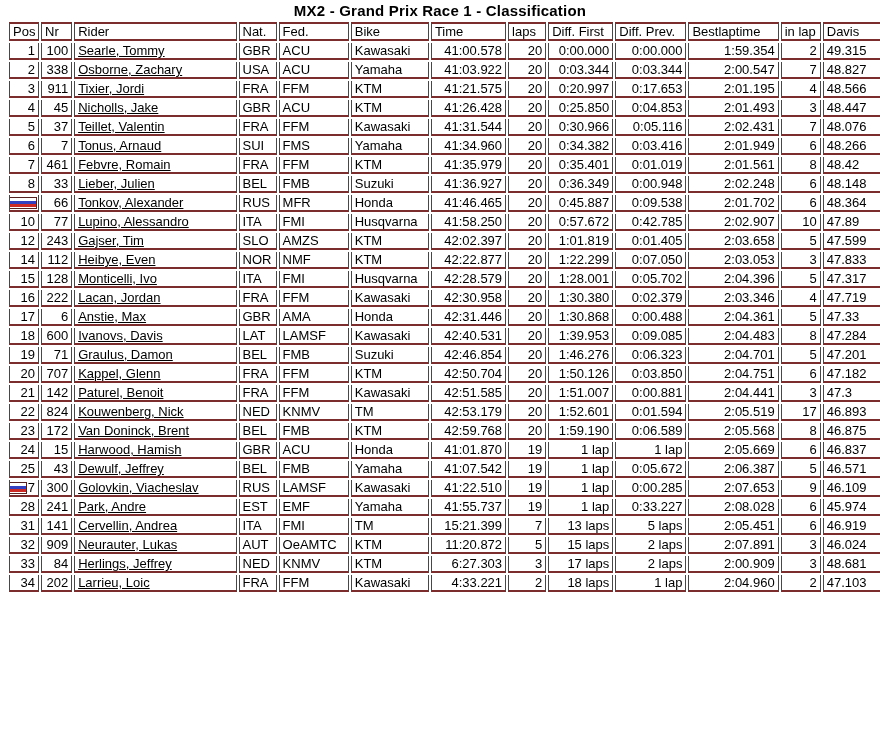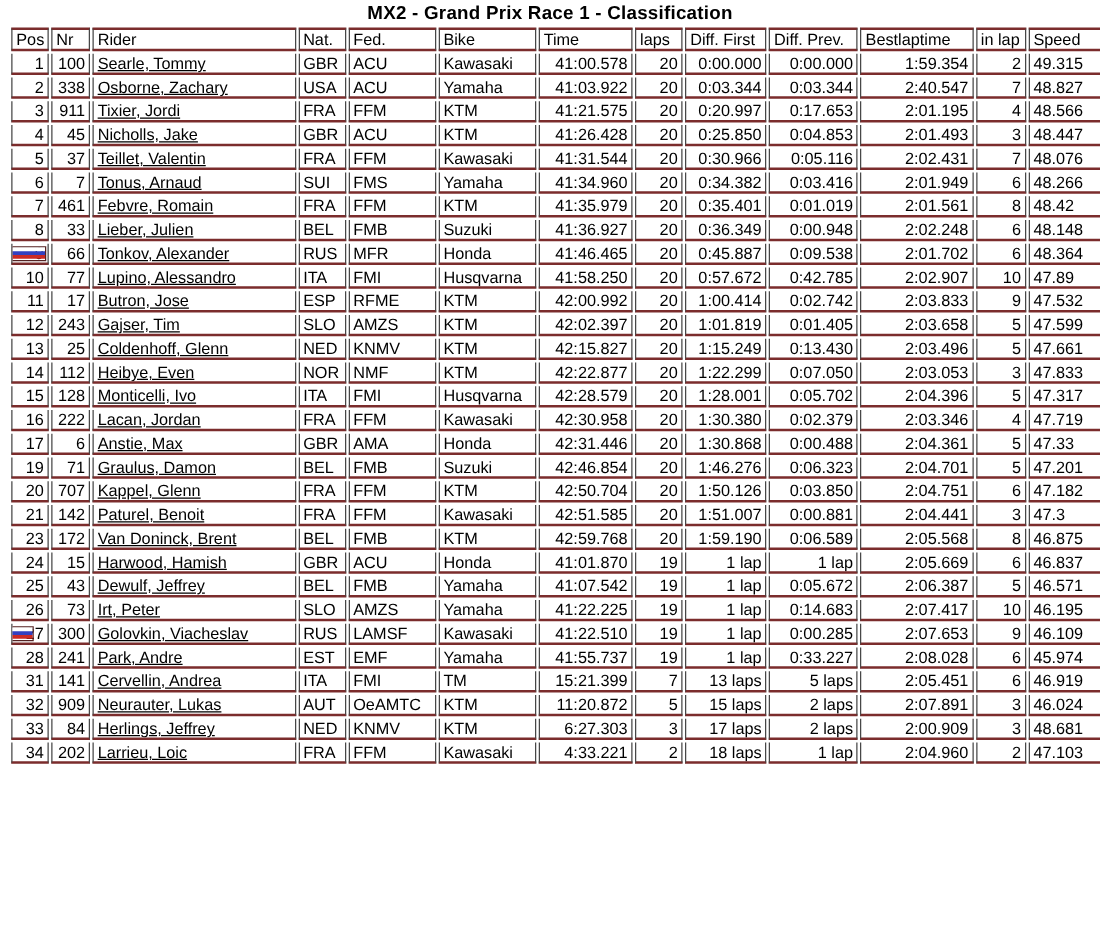--- a/index.html
+++ b/index.html
@@ -98,21 +98,21 @@
           <th class="c2">Rider</th>
           <th class="c3">Nat.</th>
           <th class="c4">Fed.</th>
           <th class="c5">Bike</th>
           <th class="c6">Time</th>
           <th class="c7">laps</th>
           <th class="c8">Diff. First</th>
           <th class="c9">Diff. Prev.</th>
           <th class="c10">Bestlaptime</th>
           <th class="c11">in lap</th>
-          <th class="c12">Speed</th>
+          <th class="c12">Davis</th>
         </tr>
       </thead>
     <tbody>
         <tr>
           <td class="c0 pos-cell">1</td>
           <td class="c1">100</td>
           <td class="c2"><span class="rider-link">Searle, Tommy</span></td>
           <td class="c3">GBR</td>
           <td class="c4">ACU</td>
           <td class="c5">Kawasaki</td>
@@ -128,21 +128,21 @@
           <td class="c0 pos-cell">2</td>
           <td class="c1">338</td>
           <td class="c2"><span class="rider-link">Osborne, Zachary</span></td>
           <td class="c3">USA</td>
           <td class="c4">ACU</td>
           <td class="c5">Yamaha</td>
           <td class="c6">41:03.922</td>
           <td class="c7">20</td>
           <td class="c8">0:03.344</td>
           <td class="c9">0:03.344</td>
-          <td class="c10">2:40.547</td>
+          <td class="c10">2:00.547</td>
           <td class="c11">7</td>
           <td class="c12">48.827</td>
         </tr>
         <tr>
           <td class="c0 pos-cell">3</td>
           <td class="c1">911</td>
           <td class="c2"><span class="rider-link">Tixier, Jordi</span></td>
           <td class="c3">FRA</td>
           <td class="c4">FFM</td>
           <td class="c5">KTM</td>
@@ -257,63 +257,33 @@
           <td class="c5">Husqvarna</td>
           <td class="c6">41:58.250</td>
           <td class="c7">20</td>
           <td class="c8">0:57.672</td>
           <td class="c9">0:42.785</td>
           <td class="c10">2:02.907</td>
           <td class="c11">10</td>
           <td class="c12">47.89</td>
         </tr>
         <tr>
-          <td class="c0 pos-cell">11</td>
-          <td class="c1">17</td>
-          <td class="c2"><span class="rider-link">Butron, Jose</span></td>
-          <td class="c3">ESP</td>
-          <td class="c4">RFME</td>
-          <td class="c5">KTM</td>
-          <td class="c6">42:00.992</td>
-          <td class="c7">20</td>
-          <td class="c8">1:00.414</td>
-          <td class="c9">0:02.742</td>
-          <td class="c10">2:03.833</td>
-          <td class="c11">9</td>
-          <td class="c12">47.532</td>
-        </tr>
-        <tr>
           <td class="c0 pos-cell">12</td>
           <td class="c1">243</td>
           <td class="c2"><span class="rider-link">Gajser, Tim</span></td>
           <td class="c3">SLO</td>
           <td class="c4">AMZS</td>
           <td class="c5">KTM</td>
           <td class="c6">42:02.397</td>
           <td class="c7">20</td>
           <td class="c8">1:01.819</td>
           <td class="c9">0:01.405</td>
           <td class="c10">2:03.658</td>
           <td class="c11">5</td>
           <td class="c12">47.599</td>
-        </tr>
-        <tr>
-          <td class="c0 pos-cell">13</td>
-          <td class="c1">25</td>
-          <td class="c2"><span class="rider-link">Coldenhoff, Glenn</span></td>
-          <td class="c3">NED</td>
-          <td class="c4">KNMV</td>
-          <td class="c5">KTM</td>
-          <td class="c6">42:15.827</td>
-          <td class="c7">20</td>
-          <td class="c8">1:15.249</td>
-          <td class="c9">0:13.430</td>
-          <td class="c10">2:03.496</td>
-          <td class="c11">5</td>
-          <td class="c12">47.661</td>
         </tr>
         <tr>
           <td class="c0 pos-cell">14</td>
           <td class="c1">112</td>
           <td class="c2"><span class="rider-link">Heibye, Even</span></td>
           <td class="c3">NOR</td>
           <td class="c4">NMF</td>
           <td class="c5">KTM</td>
           <td class="c6">42:22.877</td>
           <td class="c7">20</td>
@@ -362,20 +332,35 @@
           <td class="c5">Honda</td>
           <td class="c6">42:31.446</td>
           <td class="c7">20</td>
           <td class="c8">1:30.868</td>
           <td class="c9">0:00.488</td>
           <td class="c10">2:04.361</td>
           <td class="c11">5</td>
           <td class="c12">47.33</td>
         </tr>
         <tr>
+          <td class="c0 pos-cell">18</td>
+          <td class="c1">600</td>
+          <td class="c2"><span class="rider-link">Ivanovs, Davis</span></td>
+          <td class="c3">LAT</td>
+          <td class="c4">LAMSF</td>
+          <td class="c5">Kawasaki</td>
+          <td class="c6">42:40.531</td>
+          <td class="c7">20</td>
+          <td class="c8">1:39.953</td>
+          <td class="c9">0:09.085</td>
+          <td class="c10">2:04.483</td>
+          <td class="c11">8</td>
+          <td class="c12">47.284</td>
+        </tr>
+        <tr>
           <td class="c0 pos-cell">19</td>
           <td class="c1">71</td>
           <td class="c2"><span class="rider-link">Graulus, Damon</span></td>
           <td class="c3">BEL</td>
           <td class="c4">FMB</td>
           <td class="c5">Suzuki</td>
           <td class="c6">42:46.854</td>
           <td class="c7">20</td>
           <td class="c8">1:46.276</td>
           <td class="c9">0:06.323</td>
@@ -405,20 +390,35 @@
           <td class="c3">FRA</td>
           <td class="c4">FFM</td>
           <td class="c5">Kawasaki</td>
           <td class="c6">42:51.585</td>
           <td class="c7">20</td>
           <td class="c8">1:51.007</td>
           <td class="c9">0:00.881</td>
           <td class="c10">2:04.441</td>
           <td class="c11">3</td>
           <td class="c12">47.3</td>
+        </tr>
+        <tr>
+          <td class="c0 pos-cell">22</td>
+          <td class="c1">824</td>
+          <td class="c2"><span class="rider-link">Kouwenberg, Nick</span></td>
+          <td class="c3">NED</td>
+          <td class="c4">KNMV</td>
+          <td class="c5">TM</td>
+          <td class="c6">42:53.179</td>
+          <td class="c7">20</td>
+          <td class="c8">1:52.601</td>
+          <td class="c9">0:01.594</td>
+          <td class="c10">2:05.519</td>
+          <td class="c11">17</td>
+          <td class="c12">46.893</td>
         </tr>
         <tr>
           <td class="c0 pos-cell">23</td>
           <td class="c1">172</td>
           <td class="c2"><span class="rider-link">Van Doninck, Brent</span></td>
           <td class="c3">BEL</td>
           <td class="c4">FMB</td>
           <td class="c5">KTM</td>
           <td class="c6">42:59.768</td>
           <td class="c7">20</td>
@@ -452,35 +452,20 @@
           <td class="c5">Yamaha</td>
           <td class="c6">41:07.542</td>
           <td class="c7">19</td>
           <td class="c8">1 lap</td>
           <td class="c9">0:05.672</td>
           <td class="c10">2:06.387</td>
           <td class="c11">5</td>
           <td class="c12">46.571</td>
         </tr>
         <tr>
-          <td class="c0 pos-cell">26</td>
-          <td class="c1">73</td>
-          <td class="c2"><span class="rider-link">Irt, Peter</span></td>
-          <td class="c3">SLO</td>
-          <td class="c4">AMZS</td>
-          <td class="c5">Yamaha</td>
-          <td class="c6">41:22.225</td>
-          <td class="c7">19</td>
-          <td class="c8">1 lap</td>
-          <td class="c9">0:14.683</td>
-          <td class="c10">2:07.417</td>
-          <td class="c11">10</td>
-          <td class="c12">46.195</td>
-        </tr>
-        <tr>
           <td class="c0 pos-cell">27<span class="flag" style="left: -11px;">
               <span class="s" style="background: rgb(255, 255, 255);"></span>
               <span class="s" style="background: rgb(51, 64, 192);"></span>
               <span class="s" style="background: rgb(204, 42, 36);"></span>
             </span></td>
           <td class="c1">300</td>
           <td class="c2"><span class="rider-link">Golovkin, Viacheslav</span></td>
           <td class="c3">RUS</td>
           <td class="c4">LAMSF</td>
           <td class="c5">Kawasaki</td>

